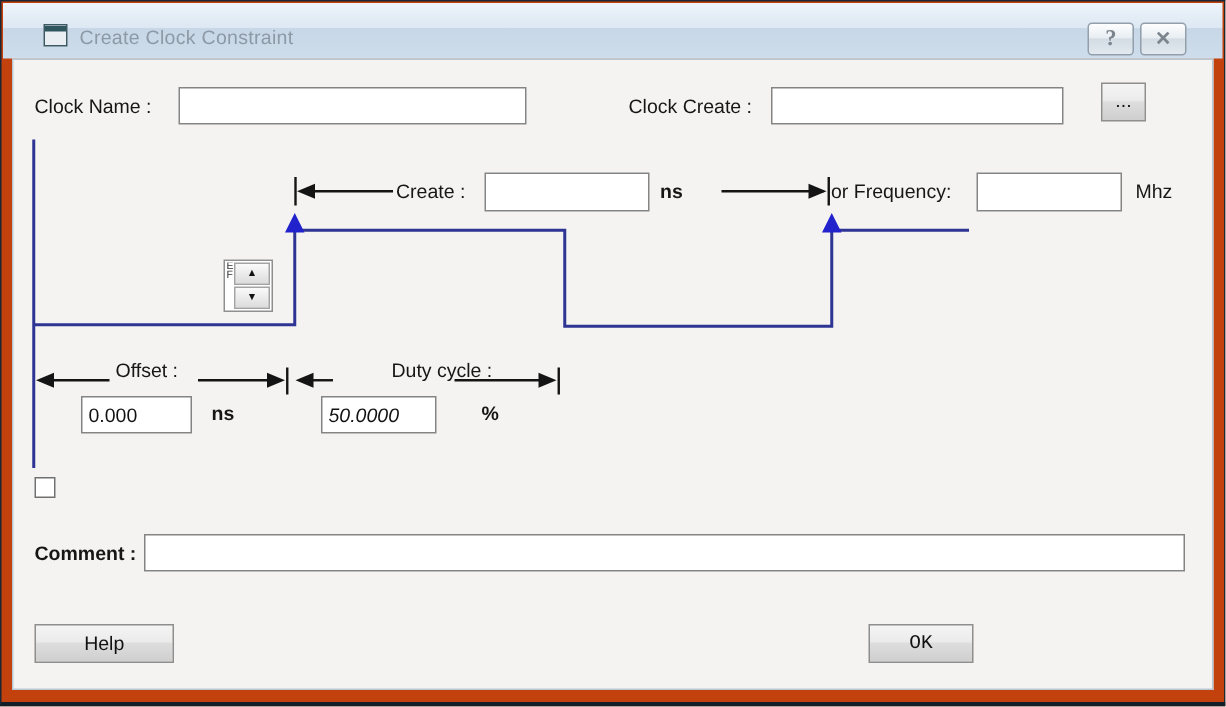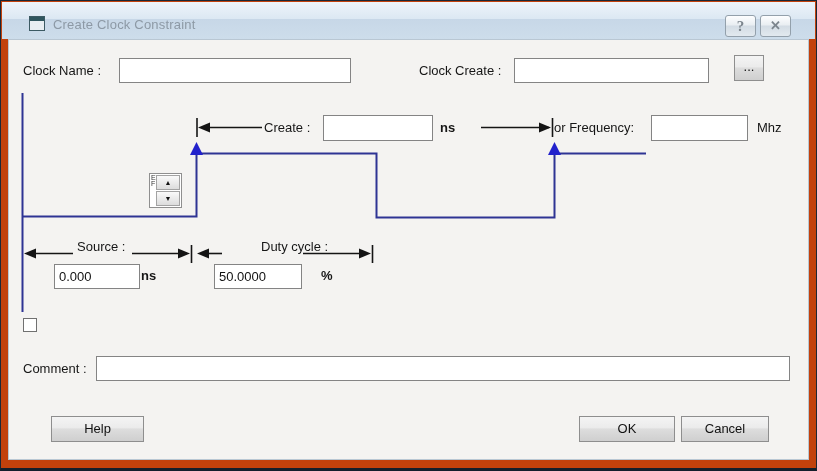--- a/index.html
+++ b/index.html
@@ -80,21 +80,21 @@
 
   
   .pbtn {
     height:26px;
     border:1px solid #8e8e8e;
     background:linear-gradient(#f4f4f4 0%, #ebebeb 45%, #dddddd 50%, #cfcfcf 100%);
     font-family:"Liberation Sans", sans-serif; font-size:13px; color:#111;
     text-align:center; cursor:default;
   }
   .pbtn.help-btn   { left:22px;  top:415px; width:93px; }
-  .pbtn.ok-btn     { left:578px; top:415px; width:96px; }
+  .pbtn.ok-btn     { left:578px; top:415px; width:70px;font-family:Liberation Mono, monospace; }
   .pbtn.cancel-btn { left:680px; top:415px; width:88px; }
 </style>
 </head>
 <body>
 
 <div class="window">
 
   <div class="titlebar">
     <span class="app-icon"></span>
     <span class="title">Create Clock Constraint</span>
@@ -162,31 +162,30 @@
       <div class="btns">
         <div class="sbtn">
           <span>▲</span>
         </div>
         <div class="sbtn">
           <span>▼</span>
         </div>
       </div>
     </div>
 
-    <span class="lbl" style="left:76px; top:238px;">Source :</span>
-    <input class="txt" style="left: 53px; top: 263px; width: 86px; height: 25px;" value="0.000">
+    <span class="lbl" style="left:76px; top:238px;">Offset :</span>
+    <input class="txt" style="left: 53px; top: 263px; width: 74px; height: 25px;" value="0.000">
     <span class="lbl" style="left:140px; top:267px; font-weight:bold;">ns</span>
 
     <span class="lbl" style="left:224px; top:238px;margin-left:36px;">Duty cycle :</span>
-    <input class="txt" style="left: 213px; top: 263px; width: 88px; height: 25px;" value="50.0000">
+    <input class="txt" style="left: 213px; top: 263px; width: 77px; height: 25px; font-style: italic;" value="50.0000">
     <span class="lbl" style="left:320px; top:267px; font-weight:bold;">%</span>
 
     <div class="checkbox"></div>
 
-    <span class="lbl" style="left:22px; top:360px;">Comment :</span>
+    <span class="lbl" style="left:22px; top:360px;font-weight:bold;">Comment :</span>
     <input class="txt" style="left: 95px; top: 355px; width: 694px; height: 25px;" value="">
 
-    <div class="pbtn help-btn" style="line-height:24px;margin-left:28px;">Help</div>
+    <div class="pbtn help-btn" style="line-height:24px;">Help</div>
     <div class="pbtn ok-btn" style="line-height:24px;">OK</div>
-    <div class="pbtn cancel-btn" style="line-height:24px;">Cancel</div>
   </div>
 
 </div>
 
 </body></html>

